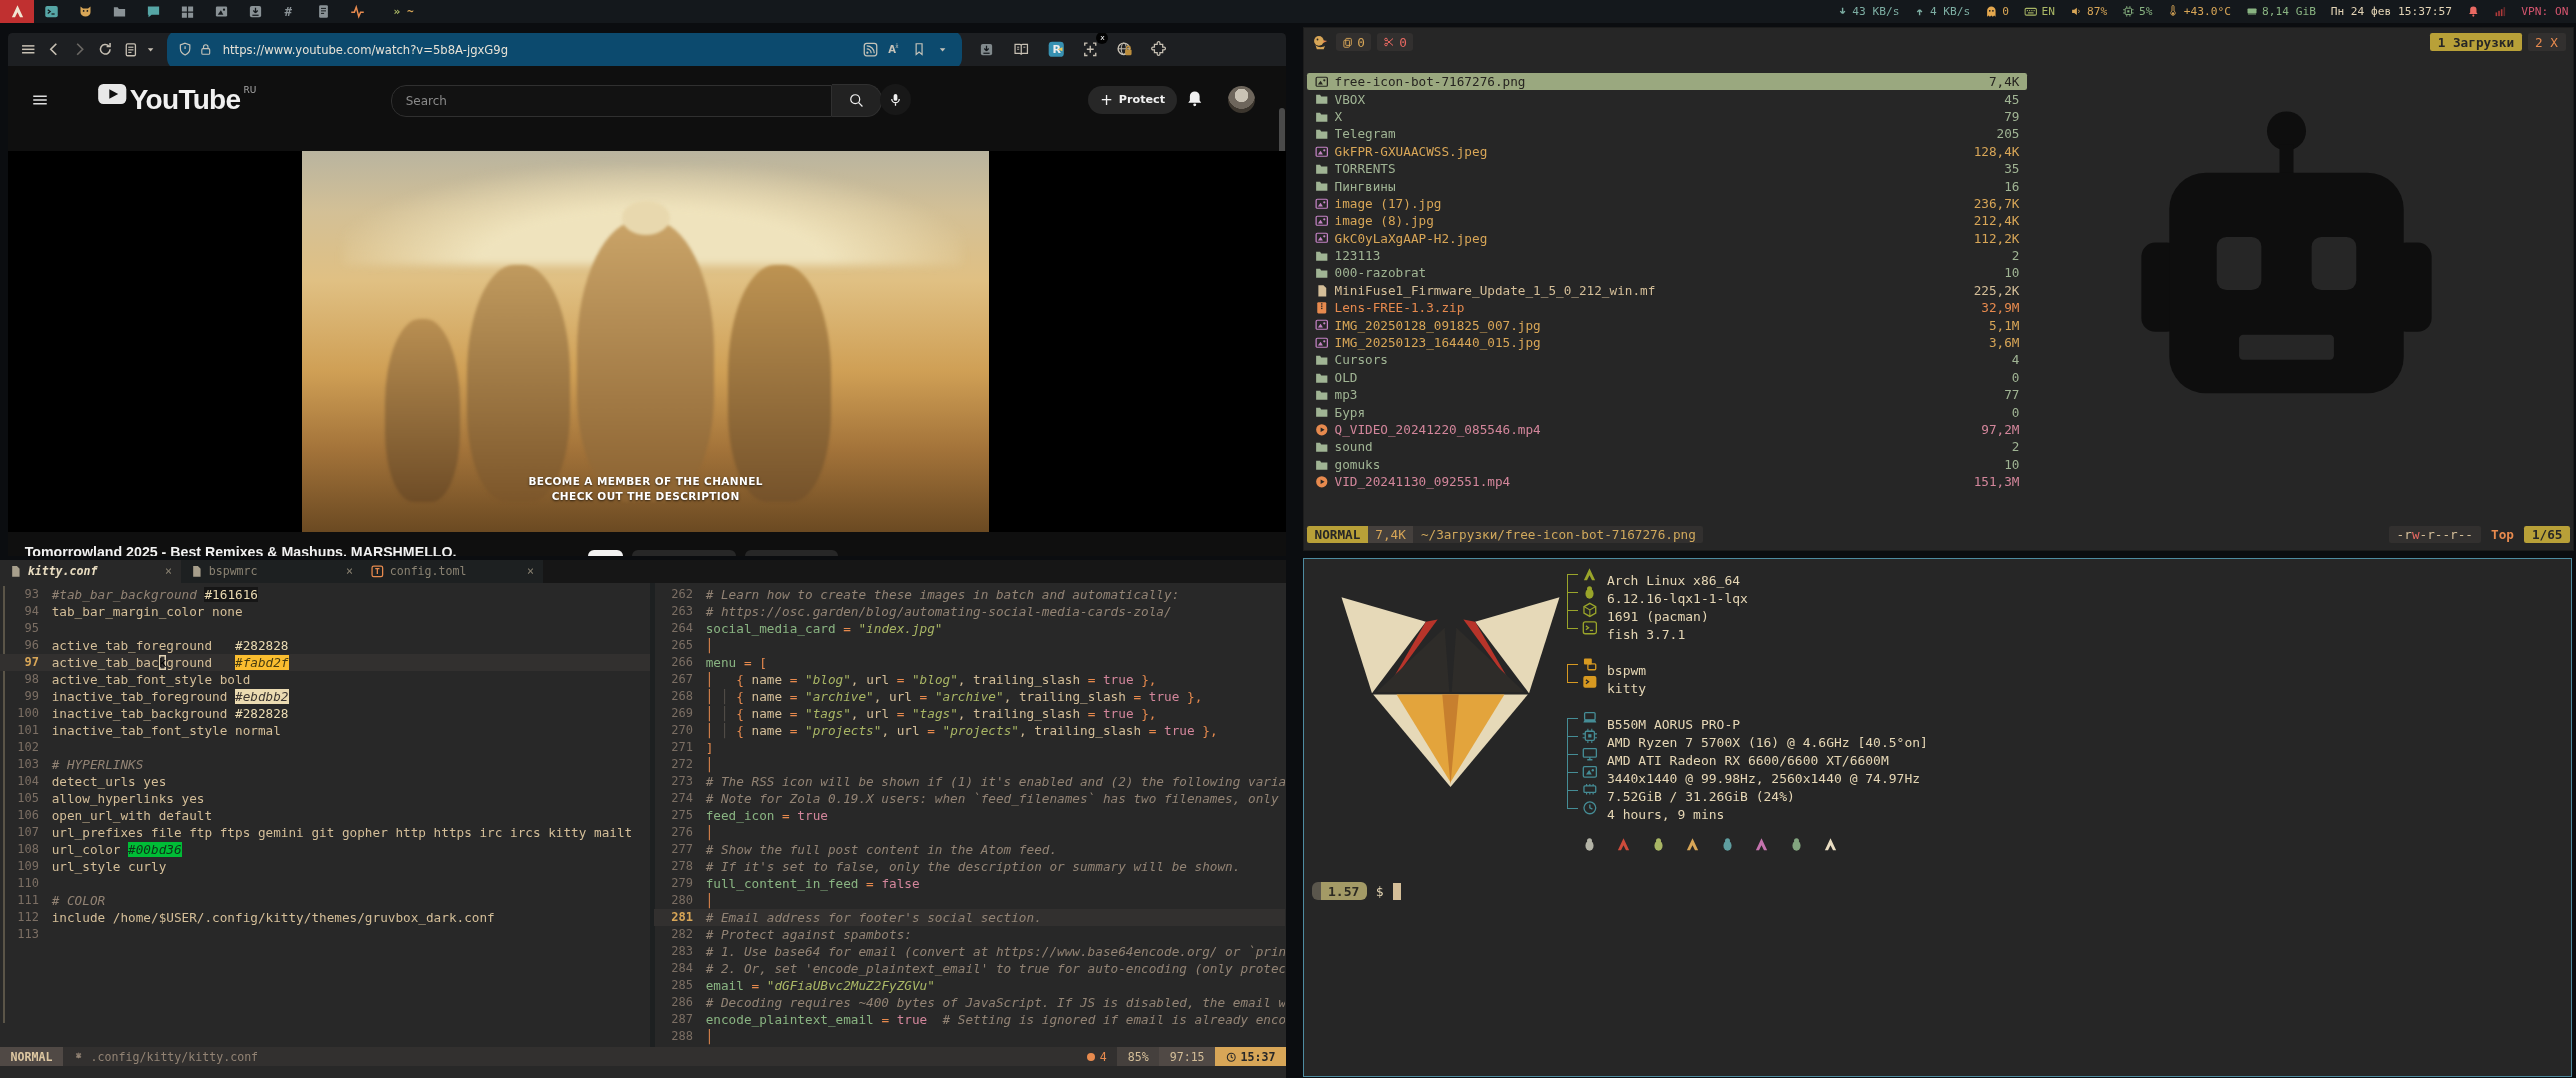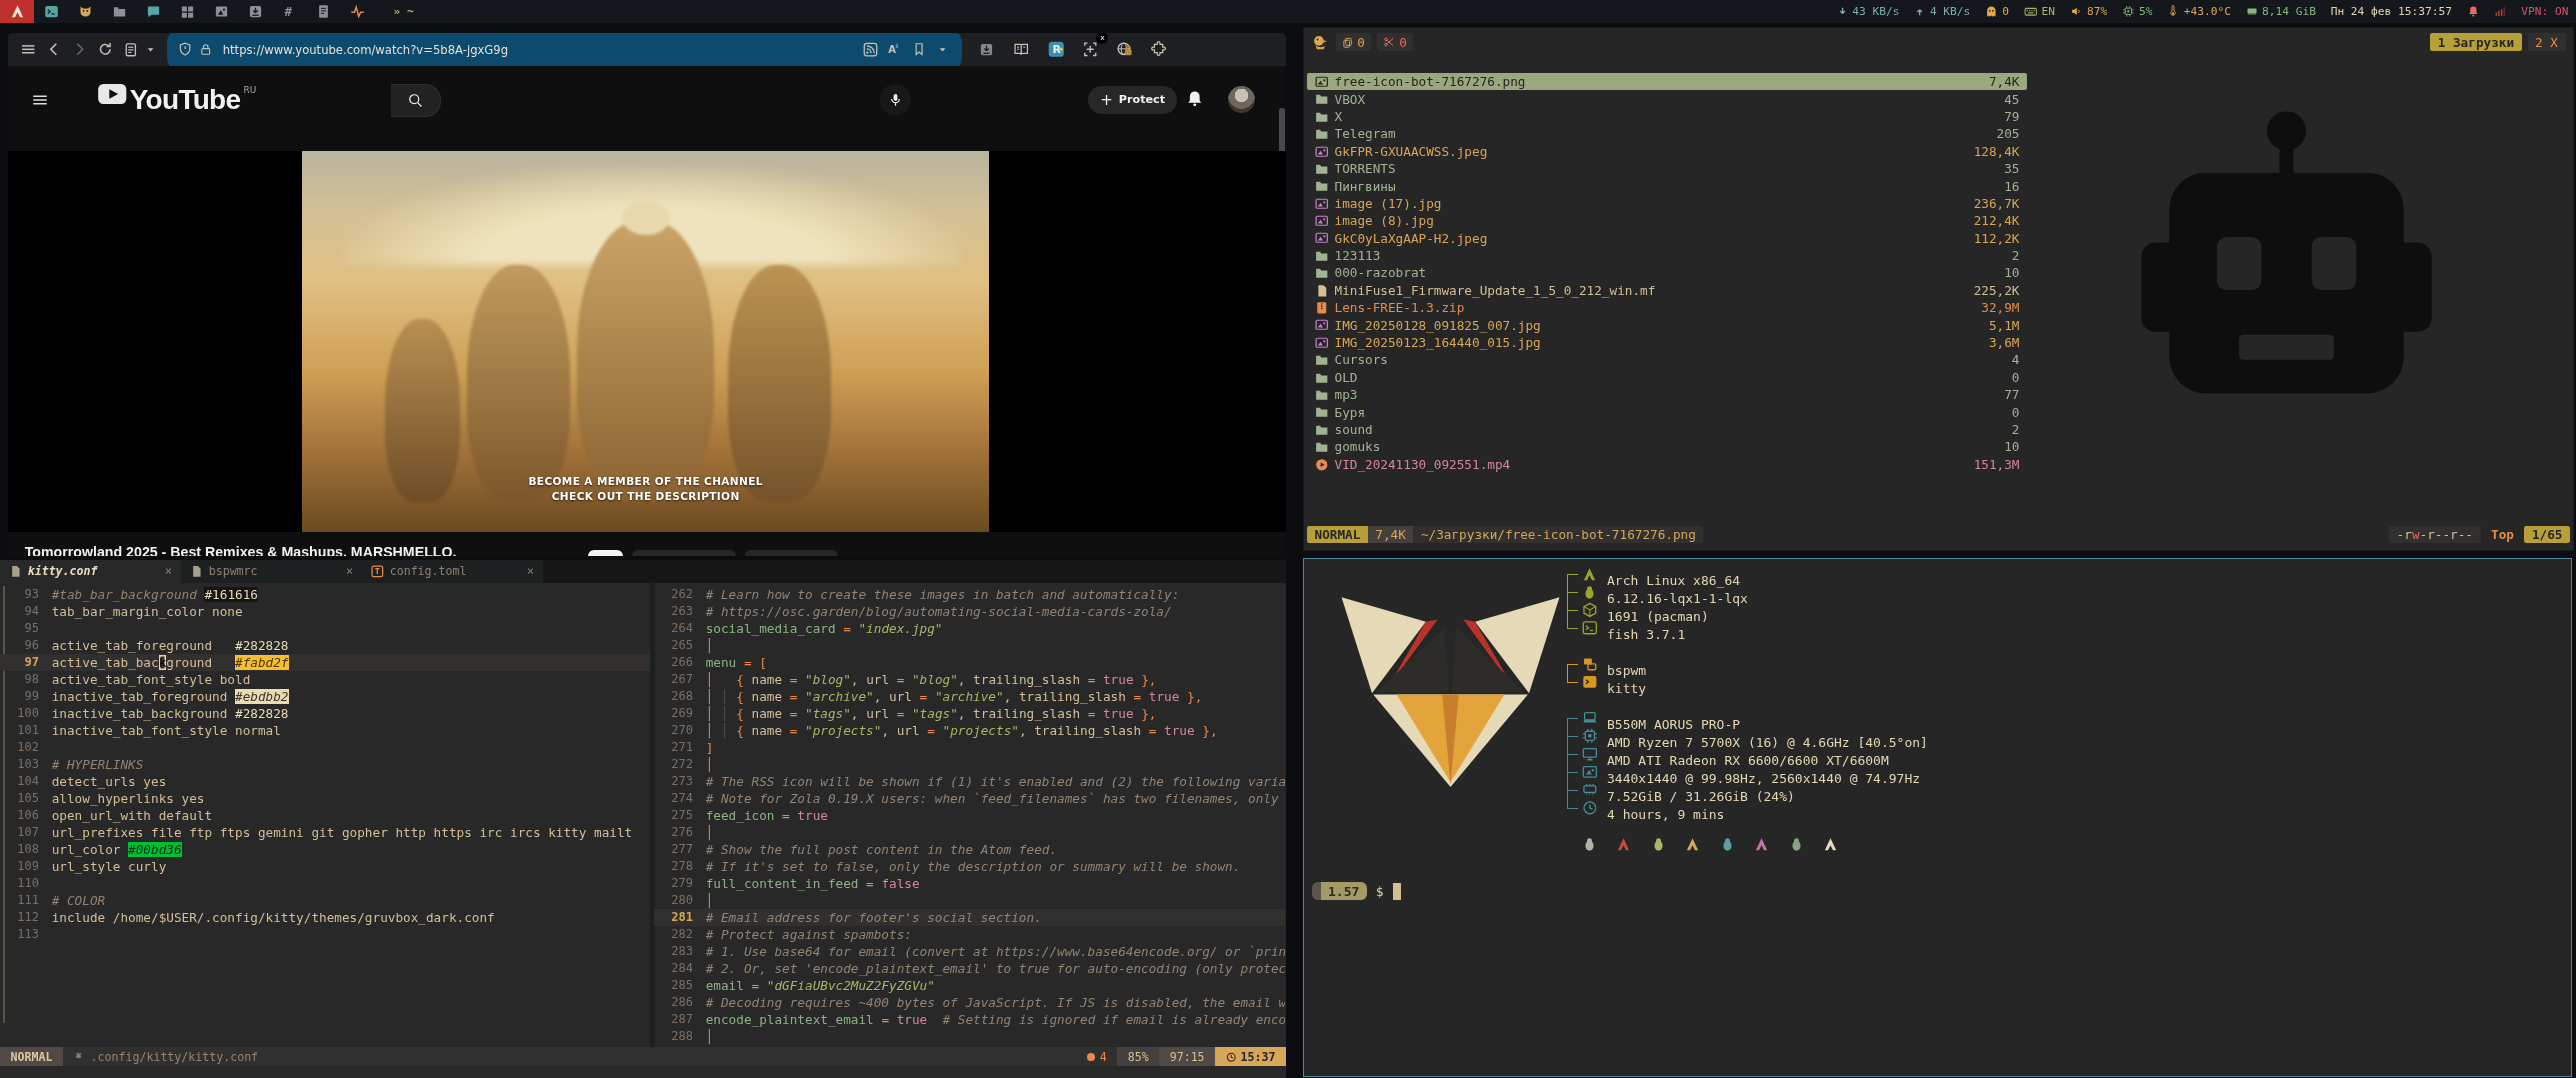--- a/index.html
+++ b/index.html
@@ -501,20 +501,23 @@
       </span>
       <div id="yt-logo">
         <svg width="28.5" height="20" viewBox="0 0 38 27">
             <rect x="0" y="0" width="38" height="27" rx="7" fill="#e8e8e8"></rect>
             <polygon points="15,7 27,13.5 15,20" fill="#0f0f0f"></polygon>
           </svg>
         <span class="word">YouTube</span>
         <span class="region">RU</span>
       </div>
       <div id="yt-search">
+        <div class="box">
+          <span>Search</span>
+        </div>
         <div class="btn">
           <svg width="16.5" height="16.5" viewBox="0 0 24 24" fill="none" stroke="#f1f1f1" stroke-width="1.8">
               <circle cx="10.5" cy="10.5" r="6.5"></circle>
               <line x1="15.5" y1="15.5" x2="21" y2="21"></line>
             </svg>
         </div>
       </div>
       <div id="yt-mic">
         <svg width="15" height="15" viewBox="0 0 24 24" fill="#f1f1f1">
             <rect x="9" y="3" width="6" height="11" rx="3"></rect>
@@ -898,20 +901,30 @@
       </div>
       <div class="y-row f-dir">
         <span class="fico">
           <svg width="13.5" height="13.5" viewBox="0 0 24 24">
             <path d="M2 5h7l2 3h11v13H2z" fill="currentColor"></path>
           </svg>
         </span>
         <span class="fname">Буря</span>
         <span class="fsize">0</span>
       </div>
+      <div class="y-row f-vid">
+        <span class="fico">
+          <svg width="13.5" height="13.5" viewBox="0 0 24 24">
+            <circle cx="12" cy="12" r="10" fill="currentColor"></circle>
+            <polygon points="10,8 17,12 10,16" fill="#262626"></polygon>
+          </svg>
+        </span>
+        <span class="fname">Q_VIDEO_20241220_085546.mp4</span>
+        <span class="fsize">97,2M</span>
+      </div>
       <div class="y-row f-dir">
         <span class="fico">
           <svg width="13.5" height="13.5" viewBox="0 0 24 24">
             <path d="M2 5h7l2 3h11v13H2z" fill="currentColor"></path>
           </svg>
         </span>
         <span class="fname">sound</span>
         <span class="fsize">2</span>
       </div>
       <div class="y-row f-dir">

